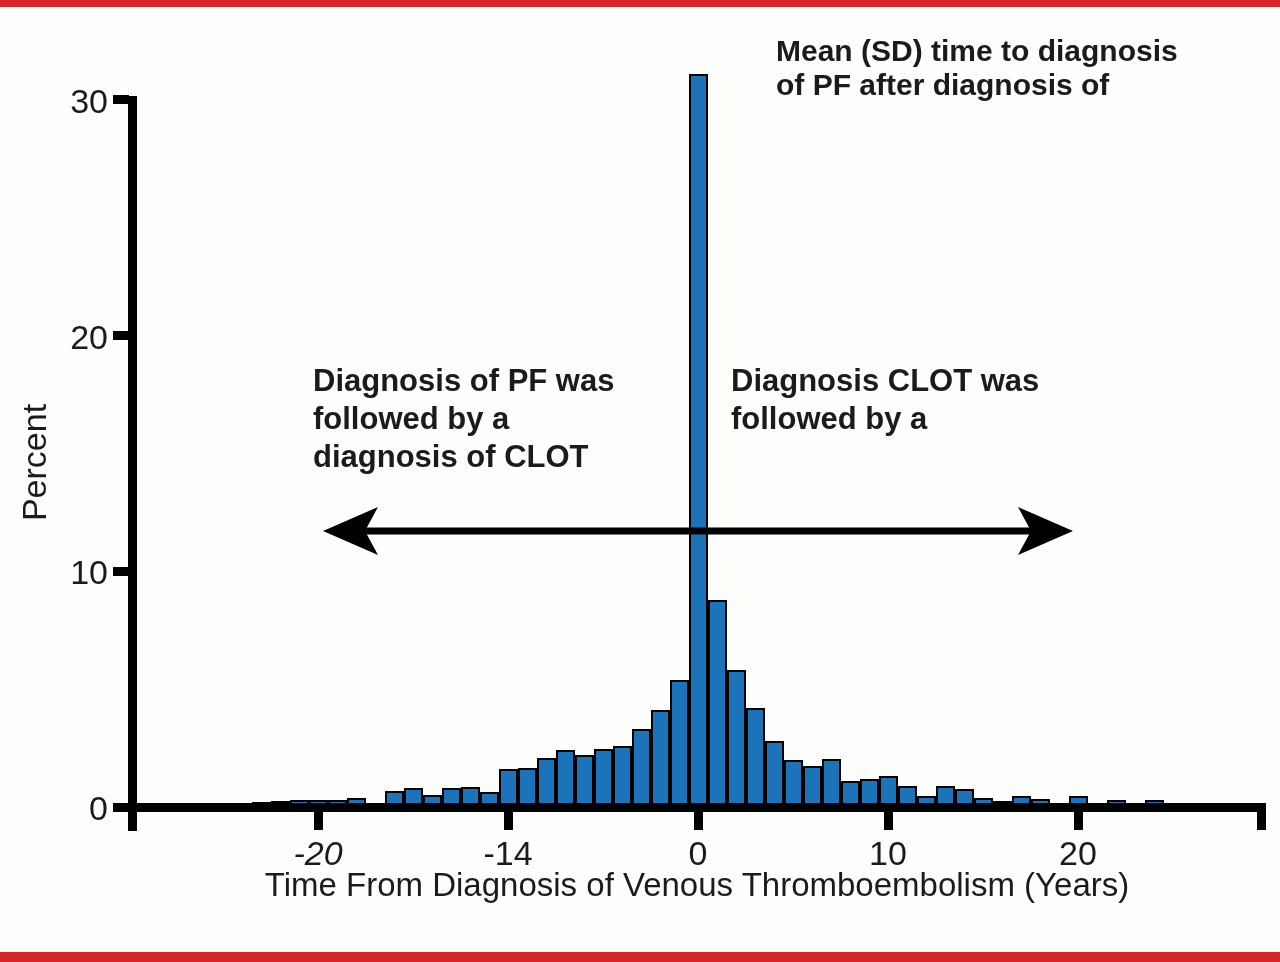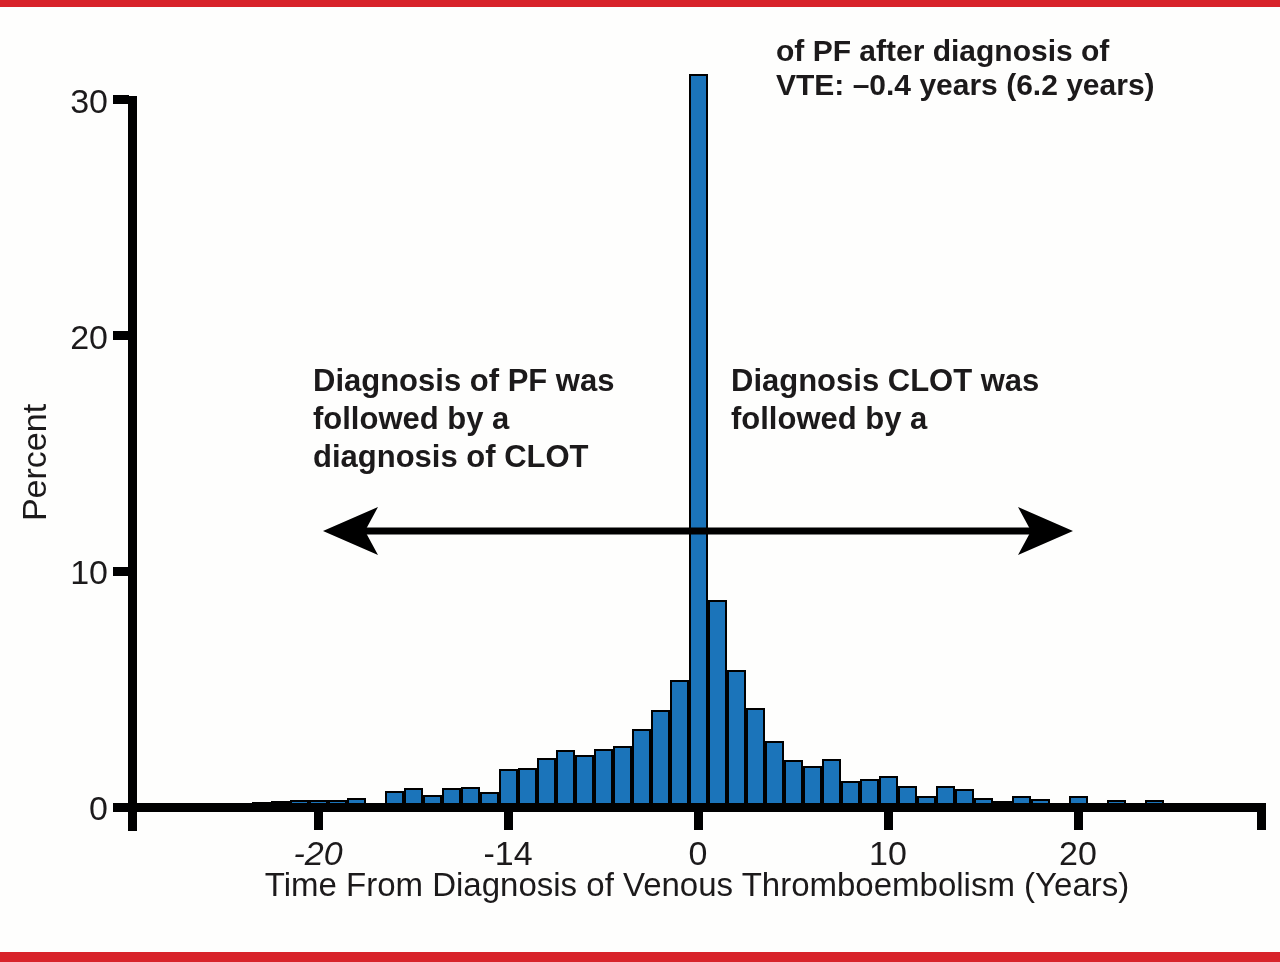--- a/index.html
+++ b/index.html
@@ -147,17 +147,17 @@
     <span>followed by a</span>
     <span>diagnosis of CLOT</span>
   </div>
 
   <div class="note note-right">
     <span>Diagnosis CLOT was</span>
     <span>followed by a</span>
   </div>
 
   <div class="note note-mean">
+    <span>Mean (SD) time to diagnosis</span>
     <span>of PF after diagnosis of</span>
-    <span>VTE: –0.4 years (6.2 years)</span>
   </div>
 
 </div>
 
 </body></html>

